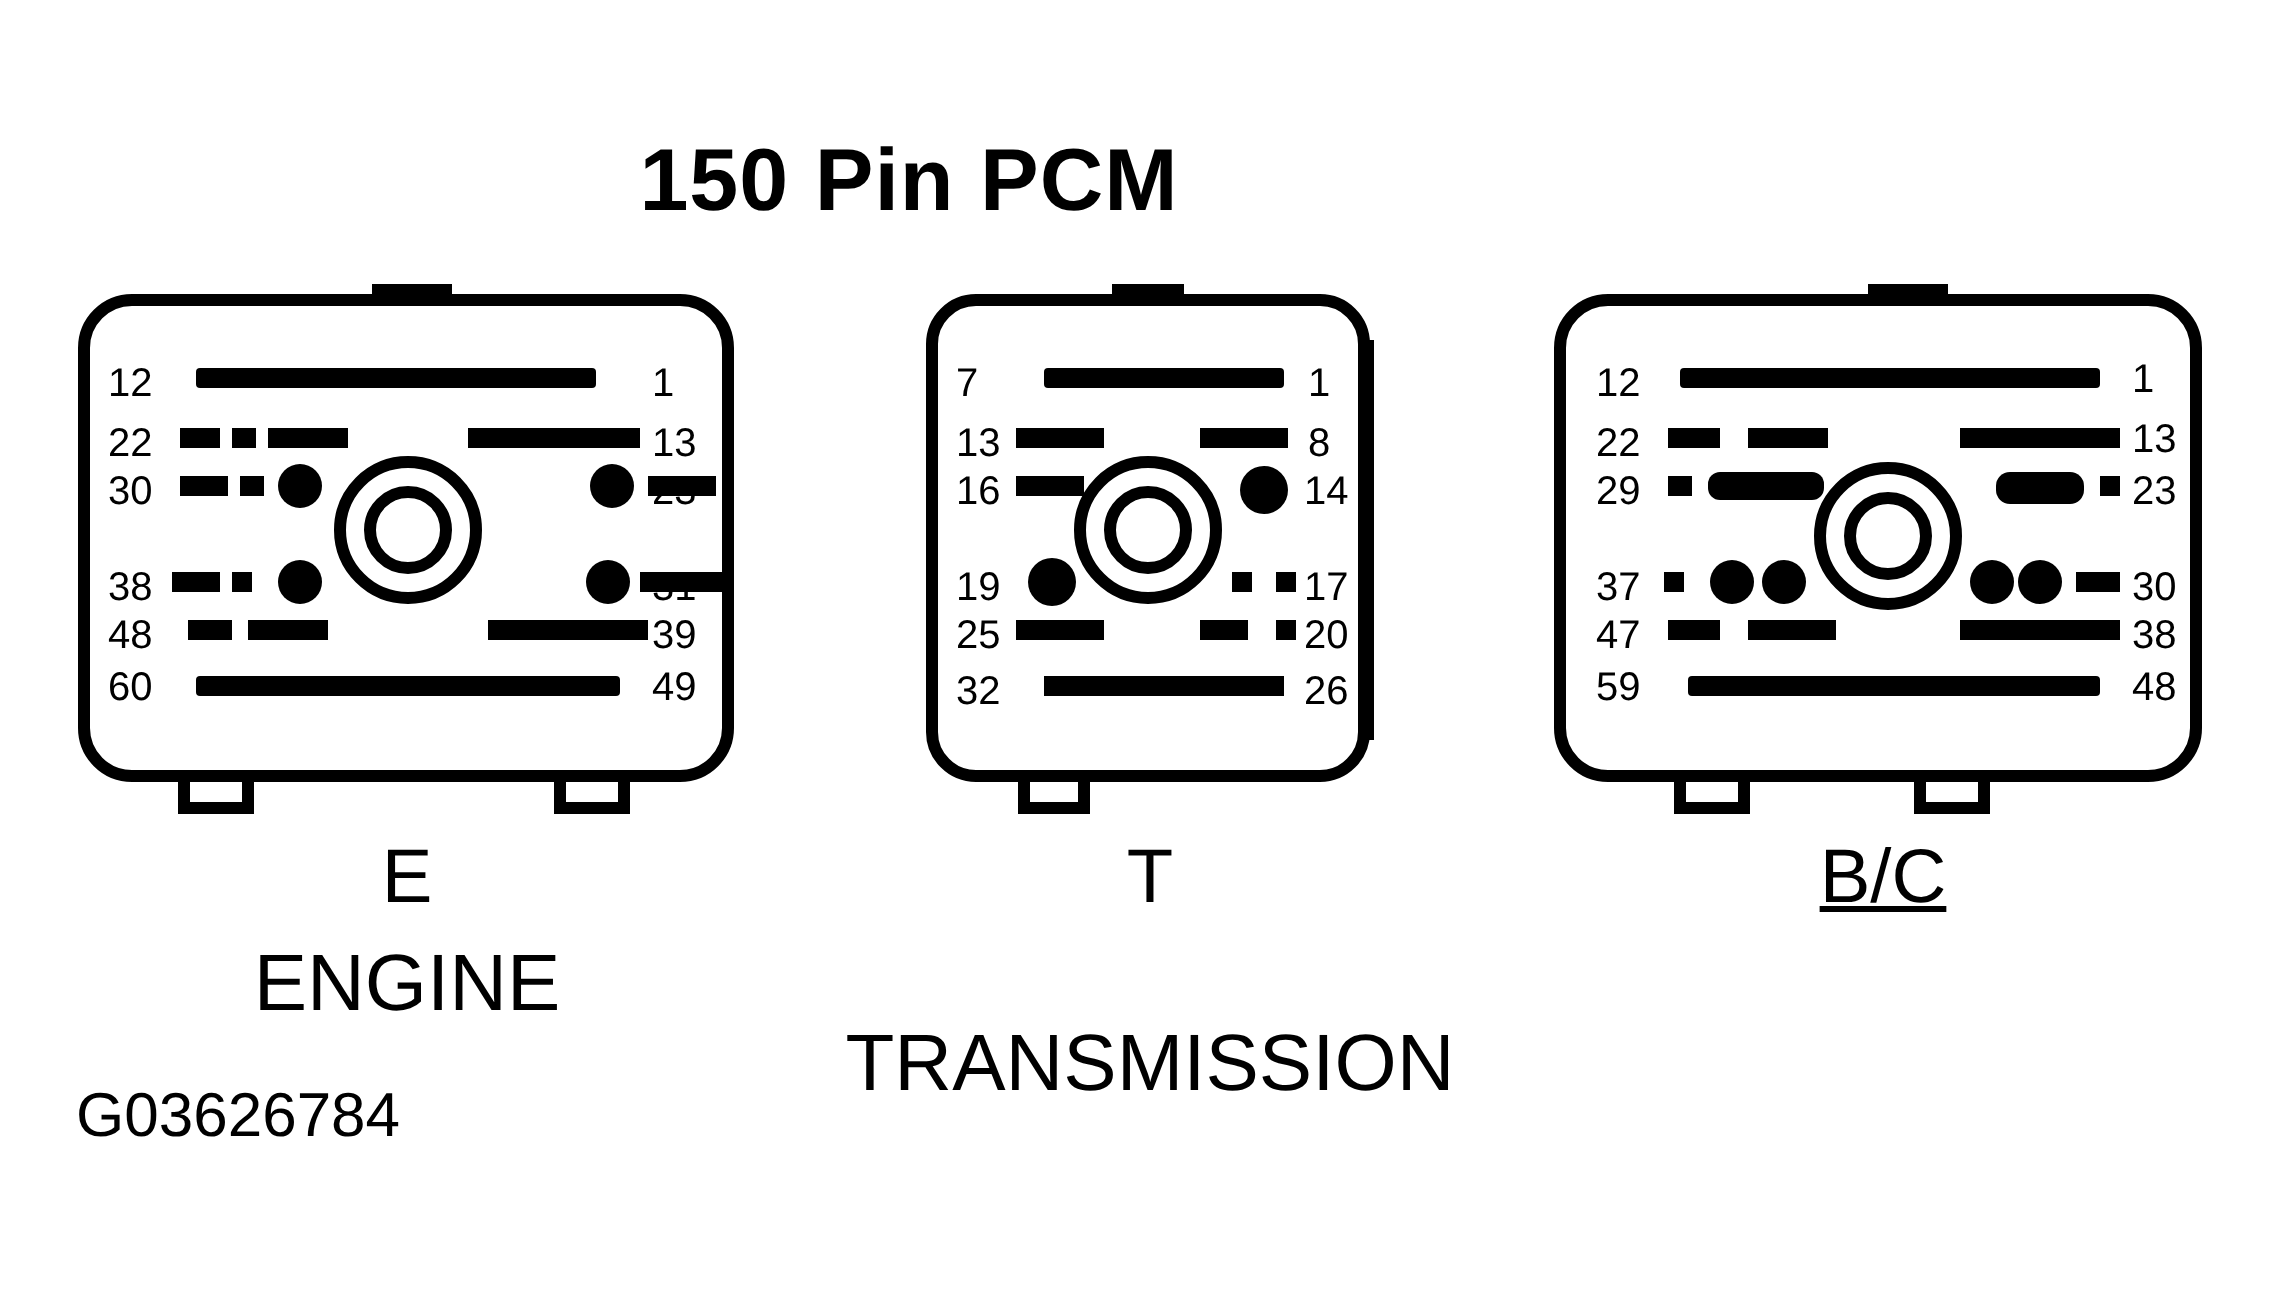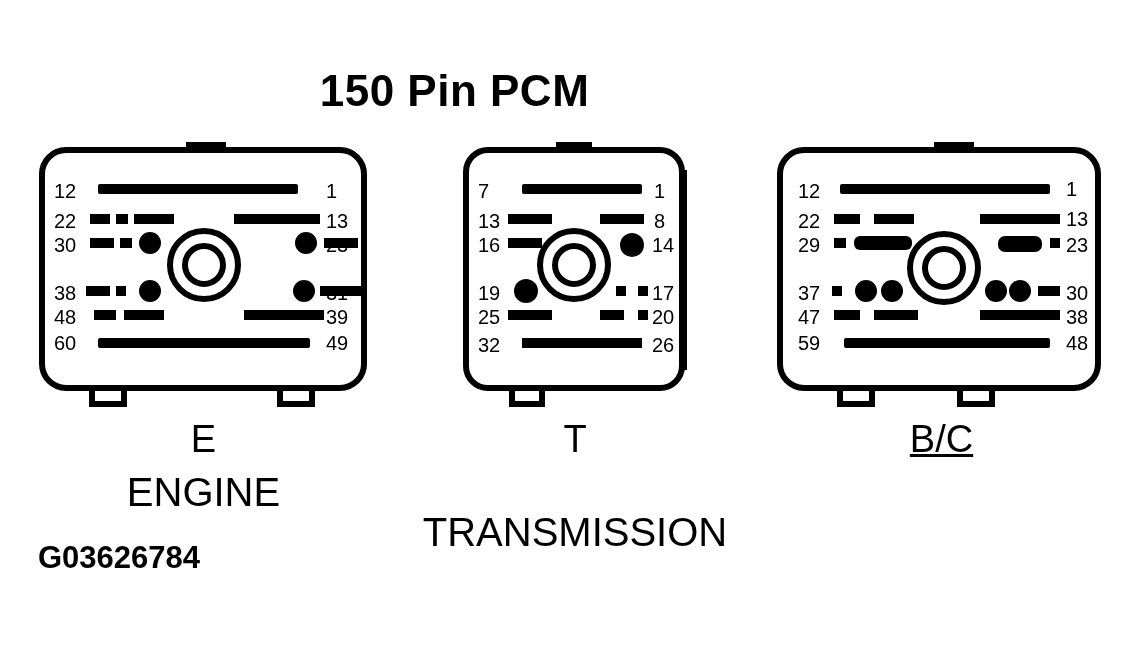--- a/index.html
+++ b/index.html
@@ -5,21 +5,21 @@
   html, body { margin: 0; padding: 0; background: #ffffff; }
   body { width: 1147px; height: 648px; position: relative; overflow: hidden;
          font-family: "Liberation Sans", "DejaVu Sans", sans-serif; color: #000; }
   .title { position: absolute; left: 0; width: 909px; top: 66px; text-align: center;
            font-weight: bold; font-size: 44px; letter-spacing: 0.5px; }
   .conn { position: absolute; }
   .conn svg { display: block; }
   .pinlabel { font-family: "Liberation Sans", sans-serif; font-size: 20px; fill: #000; }
   .code { position: absolute; left: 0; width: 100%; text-align: center; font-size: 38px; }
   .name { position: absolute; left: 0; width: 100%; text-align: center; font-size: 40px; }
-  .figid { position: absolute; left: 38px; top: 540px; font-size: 31px; font-weight: bold; }
+  .figid { position: absolute; left: 38px; top: 540px; font-size: 31px; }
 </style>
 </head>
 <body>
 
 <div class="title">150 Pin PCM</div>
 
 <div class="conn" style="left:36px; top:140px; width:335px; height:280px;">
   <svg width="335" height="280" viewBox="0 0 335 280">
     <rect x="150" y="2" width="40" height="8" fill="#000"></rect>
     <rect x="6" y="10" width="322" height="238" rx="24" ry="24" fill="#fff" stroke="#000" stroke-width="6"></rect>

